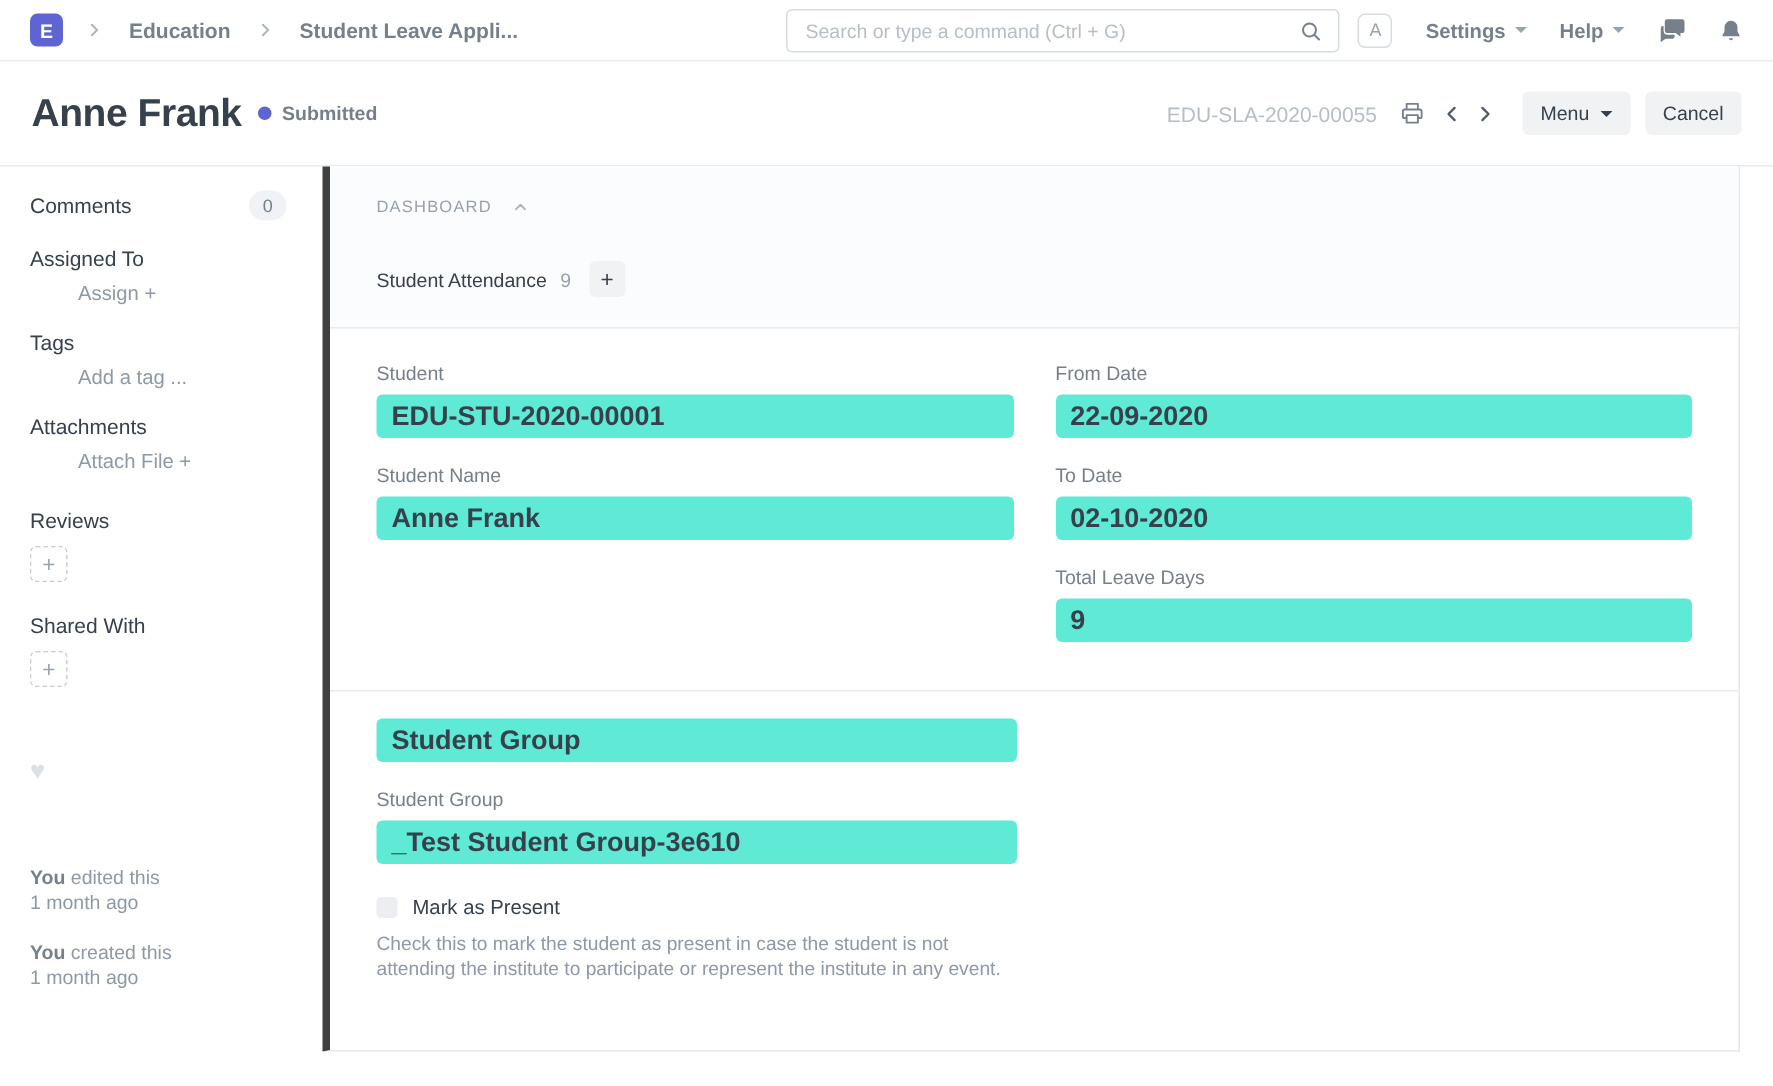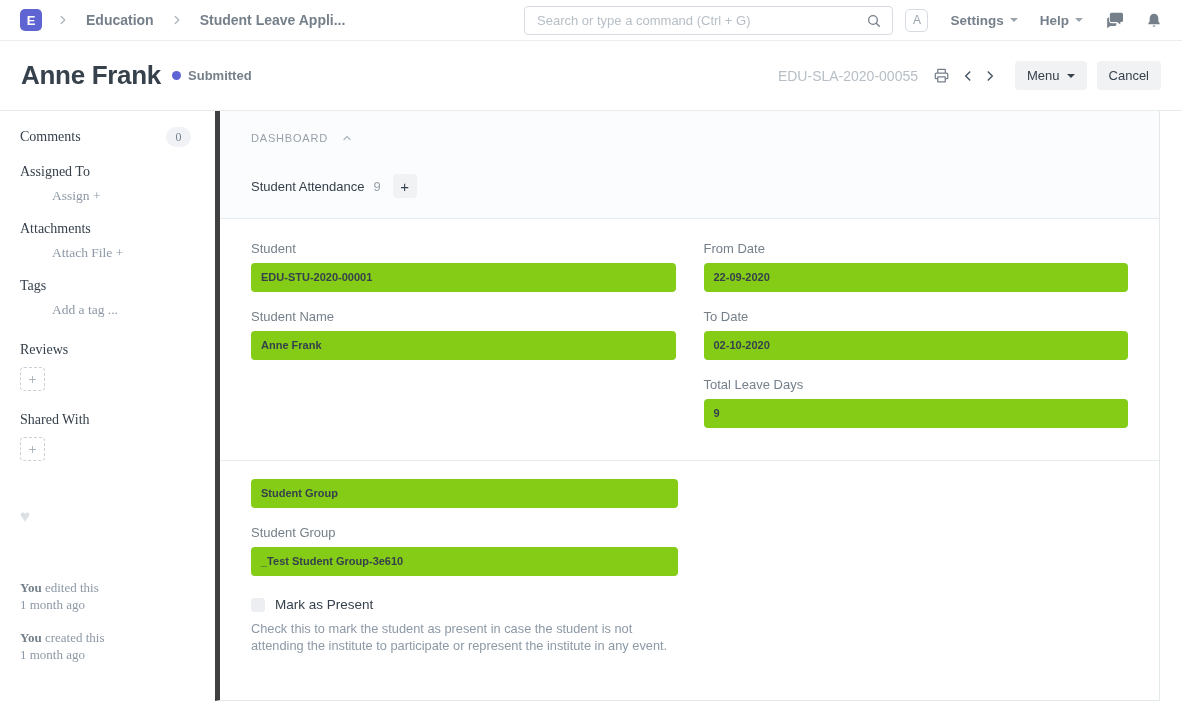--- a/index.html
+++ b/index.html
@@ -30,21 +30,21 @@
   .icon-btn { display:flex; align-items:center; padding:4px 4px; cursor:pointer; }
   .btn { height:29px; background:#f0f2f4; border:none; border-radius:4px; font-family:inherit; font-size:13px; color:#36414c; padding:0 12px; display:flex; align-items:center; gap:7px; cursor:pointer; }
   .btn .caret { border-top-color:#36414c; }
   .btn-menu { margin-left:14px; }
   .btn-cancel { margin-left:10px; }
 
   
   .body-wrap { position:relative; height:612px; display:flex; }
 
   
-  .sidebar { width:215px; padding:16px 24px 0 20px; flex:none;font-family:Liberation Serif, serif; }
+  .sidebar { width:215px; padding:16px 24px 0 20px; flex:none; }
   .sb-comments { display:flex; align-items:center; justify-content:space-between; }
   .sb-head { font-size:14px; color:#36414c; }
   .badge { min-width:25px; height:20px; background:#f0f2f5; border-radius:10px; font-size:12px; color:#74808b; display:flex; align-items:center; justify-content:center; padding:0 8px; cursor:pointer; }
   .sb-section { margin-top:17px; }
   .sb-action { font-size:13.5px; color:#8d99a6; margin-top:8px; cursor:pointer;margin-left:32px; }
   .plus-dashed { margin-top:9px; width:25px; height:24px; border:1px dashed #c9d0d6; border-radius:4px; color:#9aa4ad; font-size:15px; display:flex; align-items:center; justify-content:center; cursor:pointer; }
   .heart { margin-top:46px; color:#dbe0e4; font-size:17px; cursor:pointer; }
   .activity { margin-top:52px; font-size:13px; color:#8d99a6; line-height:17px; }
   .activity .grp { margin-bottom:16px; }
   .activity b { color:#74808b; font-weight:700; }
@@ -56,21 +56,21 @@
   .dash-label { font-size:11px; letter-spacing:0.8px; color:#98a1ab; font-weight:400; }
   .dash-links { margin-top:30px; display:flex; align-items:center; }
   .dash-link { font-size:13px; color:#36414c; cursor:pointer; }
   .dash-count { font-size:13px; color:#98a1ab; margin-left:9px; }
   .plus-btn { margin-left:12px; width:24px; height:24px; background:#f0f2f4; border:none; border-radius:4px; color:#36414c; font-size:15px; display:flex; align-items:center; justify-content:center; cursor:pointer; }
 
   .fields-section { padding:22px 31px 0; display:flex; gap:28px; border-bottom:1px solid #e7ebee; height:242px; }
   .col { width:427px; }
   .field { margin-bottom:17px; }
   .field-label { font-size:13px; color:#76808b; margin-bottom:7px; }
-  .field-value { height:29px; background:#84cc16; border-radius:4px; padding:0 10px; font-size:11px; font-weight:700; color:#36414c; line-height:29px; cursor:default; }
+  .field-value { height:29px; background:#5eead4; border-radius:4px; padding:0 10px; font-size:18px; font-weight:700; color:#36414c; line-height:29px; cursor:default; }
 
   .section2 { padding:18px 31px 0; }
   .check-row { display:flex; align-items:center; margin-top:21px; cursor:pointer; }
   .checkbox { width:14px; height:14px; background:#eceef1; border-radius:3px; }
   .check-label { font-size:13.5px; color:#36414c; margin-left:10px; }
   .check-desc { margin-top:8px; font-size:12.8px; color:#8d99a6; line-height:17px; max-width:428px; }
 </style>
 </head>
 <body>
 
@@ -162,26 +162,26 @@
   <div class="sidebar">
     <div class="sb-comments">
       <span class="sb-head">Comments</span>
       <span class="badge">0</span>
     </div>
     <div class="sb-section">
       <div class="sb-head">Assigned To</div>
       <div class="sb-action">Assign +</div>
     </div>
     <div class="sb-section">
+      <div class="sb-head">Tags</div>
+      <div class="sb-action">Add a tag ...</div>
+    </div>
+    <div class="sb-section">
       <div class="sb-head">Attachments</div>
       <div class="sb-action">Attach File +</div>
-    </div>
-    <div class="sb-section">
-      <div class="sb-head">Tags</div>
-      <div class="sb-action">Add a tag ...</div>
     </div>
     <div class="sb-section" style="margin-top:24px;">
       <div class="sb-head">Reviews</div>
       <div class="plus-dashed">+</div>
     </div>
     <div class="sb-section" style="margin-top:21px;">
       <div class="sb-head">Shared With</div>
       <div class="plus-dashed">+</div>
     </div>
     <div class="heart">♥</div>

